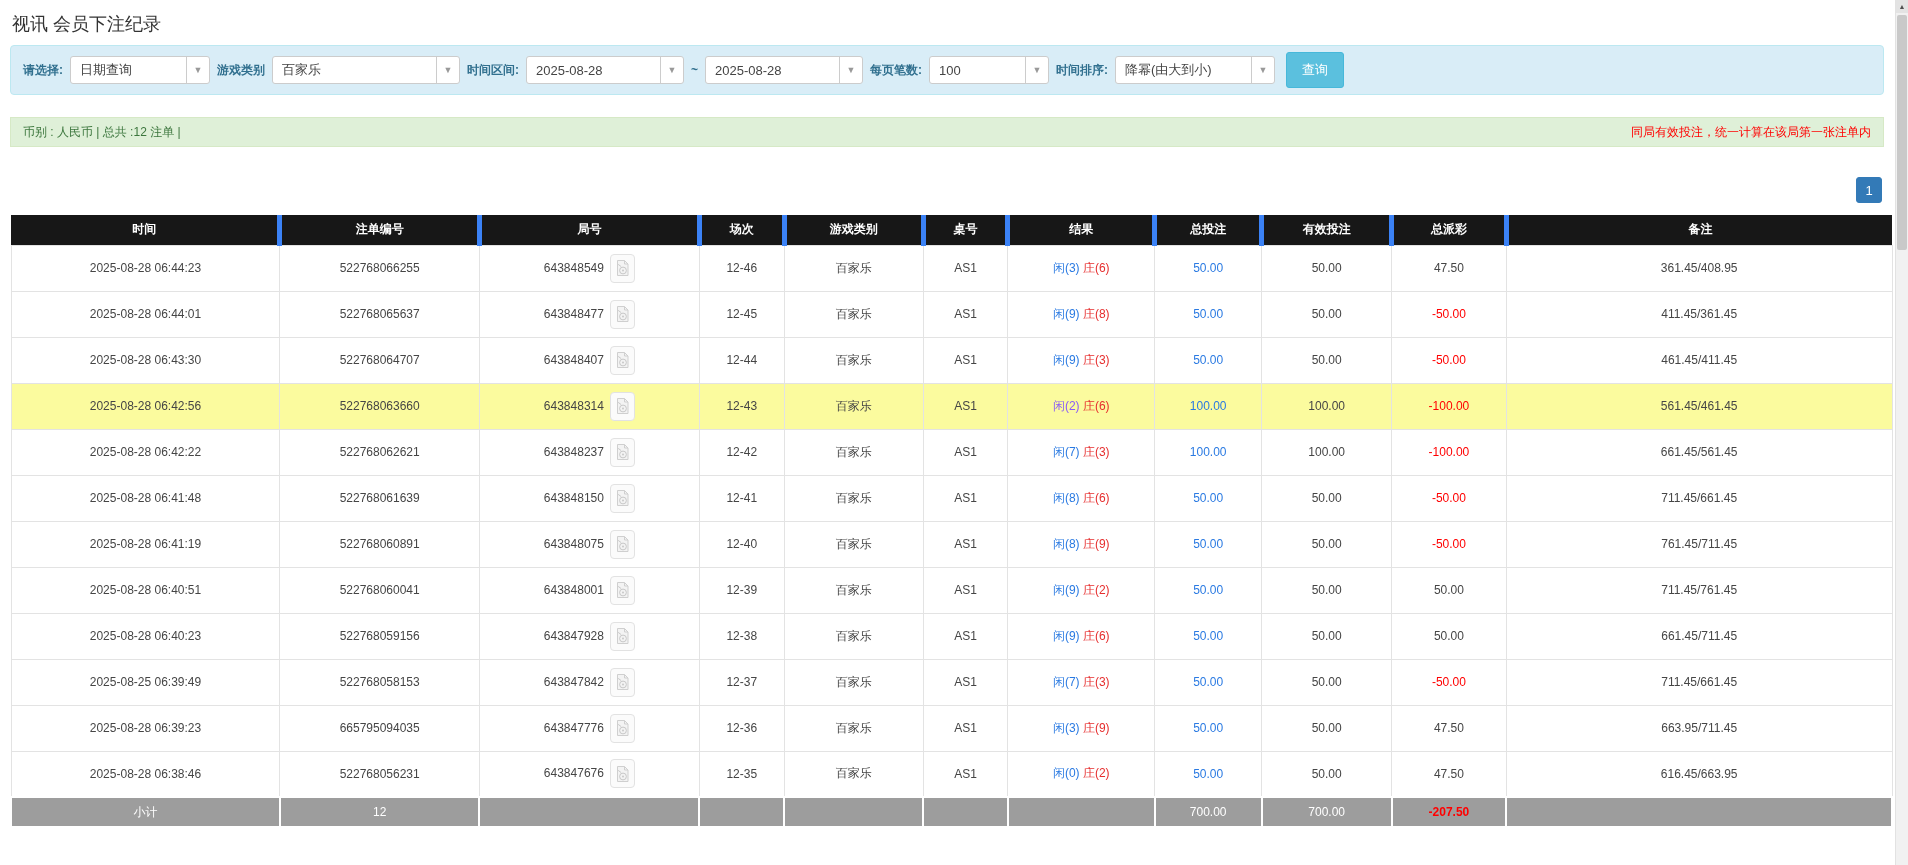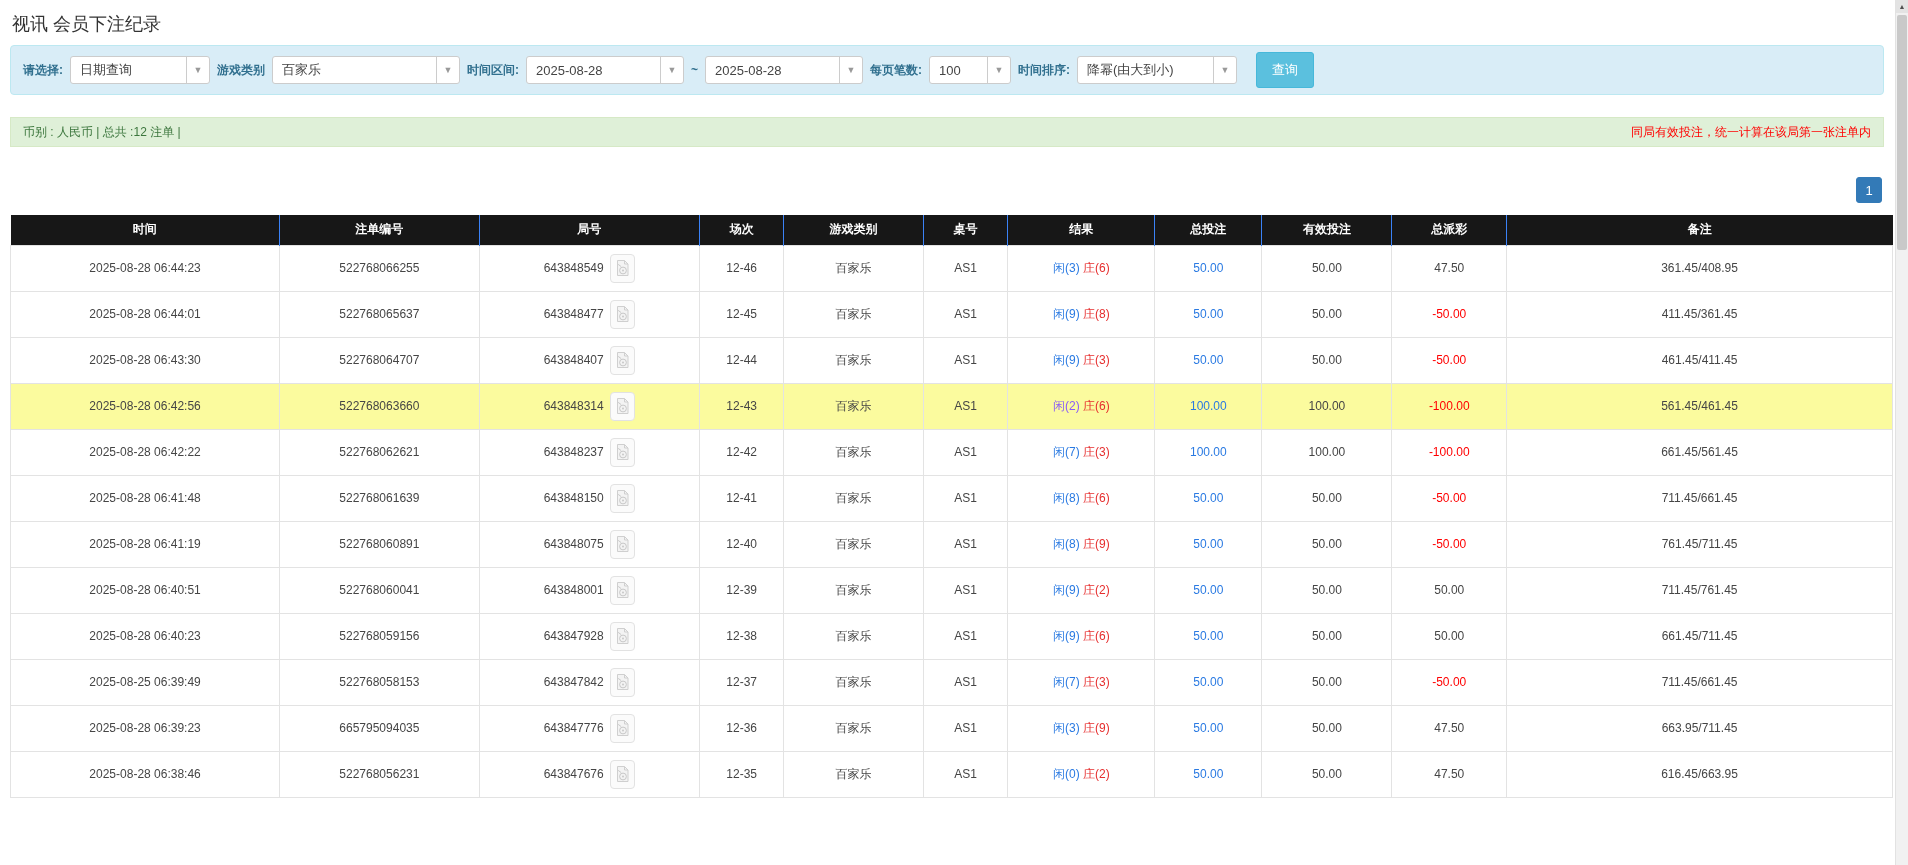--- a/index.html
+++ b/index.html
@@ -22,25 +22,25 @@
   .select {
     background:#fff; border:1px solid #ccc; border-radius:3px; height:28px;
     display:flex; align-items:center; font-size:13px; color:#444; cursor:pointer;
   }
   .sel-text { padding:0 9px; flex:1; white-space:nowrap; overflow:hidden; }
   .sel-arrow {
     width:23px; align-self:stretch; border-left:1px solid #ccc;
     display:flex; align-items:center; justify-content:center;
     color:#999; font-size:9px; flex:none;
   }
-  .w140{width:140px} .w188{width:188px} .w158{width:158px} .w104{width:82px} .w160{width:160px}
+  .w140{width:140px} .w188{width:188px} .w158{width:158px} .w104{width:120px} .w160{width:160px}
   .tilde { color:#31708f; font-weight:bold; }
   .search-btn {
     background:#5bc0de; border:1px solid #46b8da; color:#fff; border-radius:3px;
-    height:36px; padding:0 15px; font-size:13px; margin-left:12px; cursor:pointer;
+    height:36px; padding:0 15px; font-size:13px; margin-left:4px; cursor:pointer;
   }
 
   
   .summary-bar {
     margin:22px 24px 0 10px; height:30px;
     background:#dff0d8; border:1px solid #d6e9c6;
     display:flex; align-items:center; justify-content:space-between;
     padding:0 12px; font-size:12px;
   }
   .summary-left { color:#3c763d; }
@@ -54,21 +54,21 @@
     display:flex; align-items:center; justify-content:center; cursor:pointer;
   }
 
   
   table.records {
     width:1883px; margin:0 0 0 10px; border-collapse:collapse;
     table-layout:fixed; font-size:12px;
   }
   thead th {
     background:#171717; color:#fff; font-weight:bold; height:30px;
-    border-right:1px solid #3b82f6; text-align:center;
+    border-right:5px solid #3b82f6; text-align:center;
   }
   thead th:last-child { border-right:none; }
   tbody td {
     height:46px; text-align:center; color:#454545; background:#fff;
     border:1px solid #e3e3e3; overflow:hidden; white-space:nowrap;
   }
   tr.highlight td { background:#fbfb9e; }
   td.blue { cursor:pointer; }
   .video-btn {
     display:inline-flex; width:25px; height:29px; margin-left:6px;
@@ -408,19 +408,32 @@
           </span></td>
         <td>12-35</td>
         <td>百家乐</td>
         <td>AS1</td>
         <td><span style="color:#2a7ae2">闲(0)</span> <span style="color:#e62e2e">庄(2)</span></td>
         <td class="blue" style="color:#2a7ae2">50.00</td>
         <td>50.00</td>
         <td>47.50</td>
         <td>616.45/663.95</td>
       </tr>
+      <tr class="footer-row">
+        <td>小计</td>
+        <td>12</td>
+        <td></td>
+        <td></td>
+        <td></td>
+        <td></td>
+        <td></td>
+        <td>700.00</td>
+        <td>700.00</td>
+        <td class="red" style="color:#ff0000">-207.50</td>
+        <td></td>
+      </tr>
     </tbody>
 </table>
 
 <div class="scrollbar">
   <div class="scroll-up">▲</div>
   <div class="scroll-thumb"></div>
 </div>
 
 </body></html>

